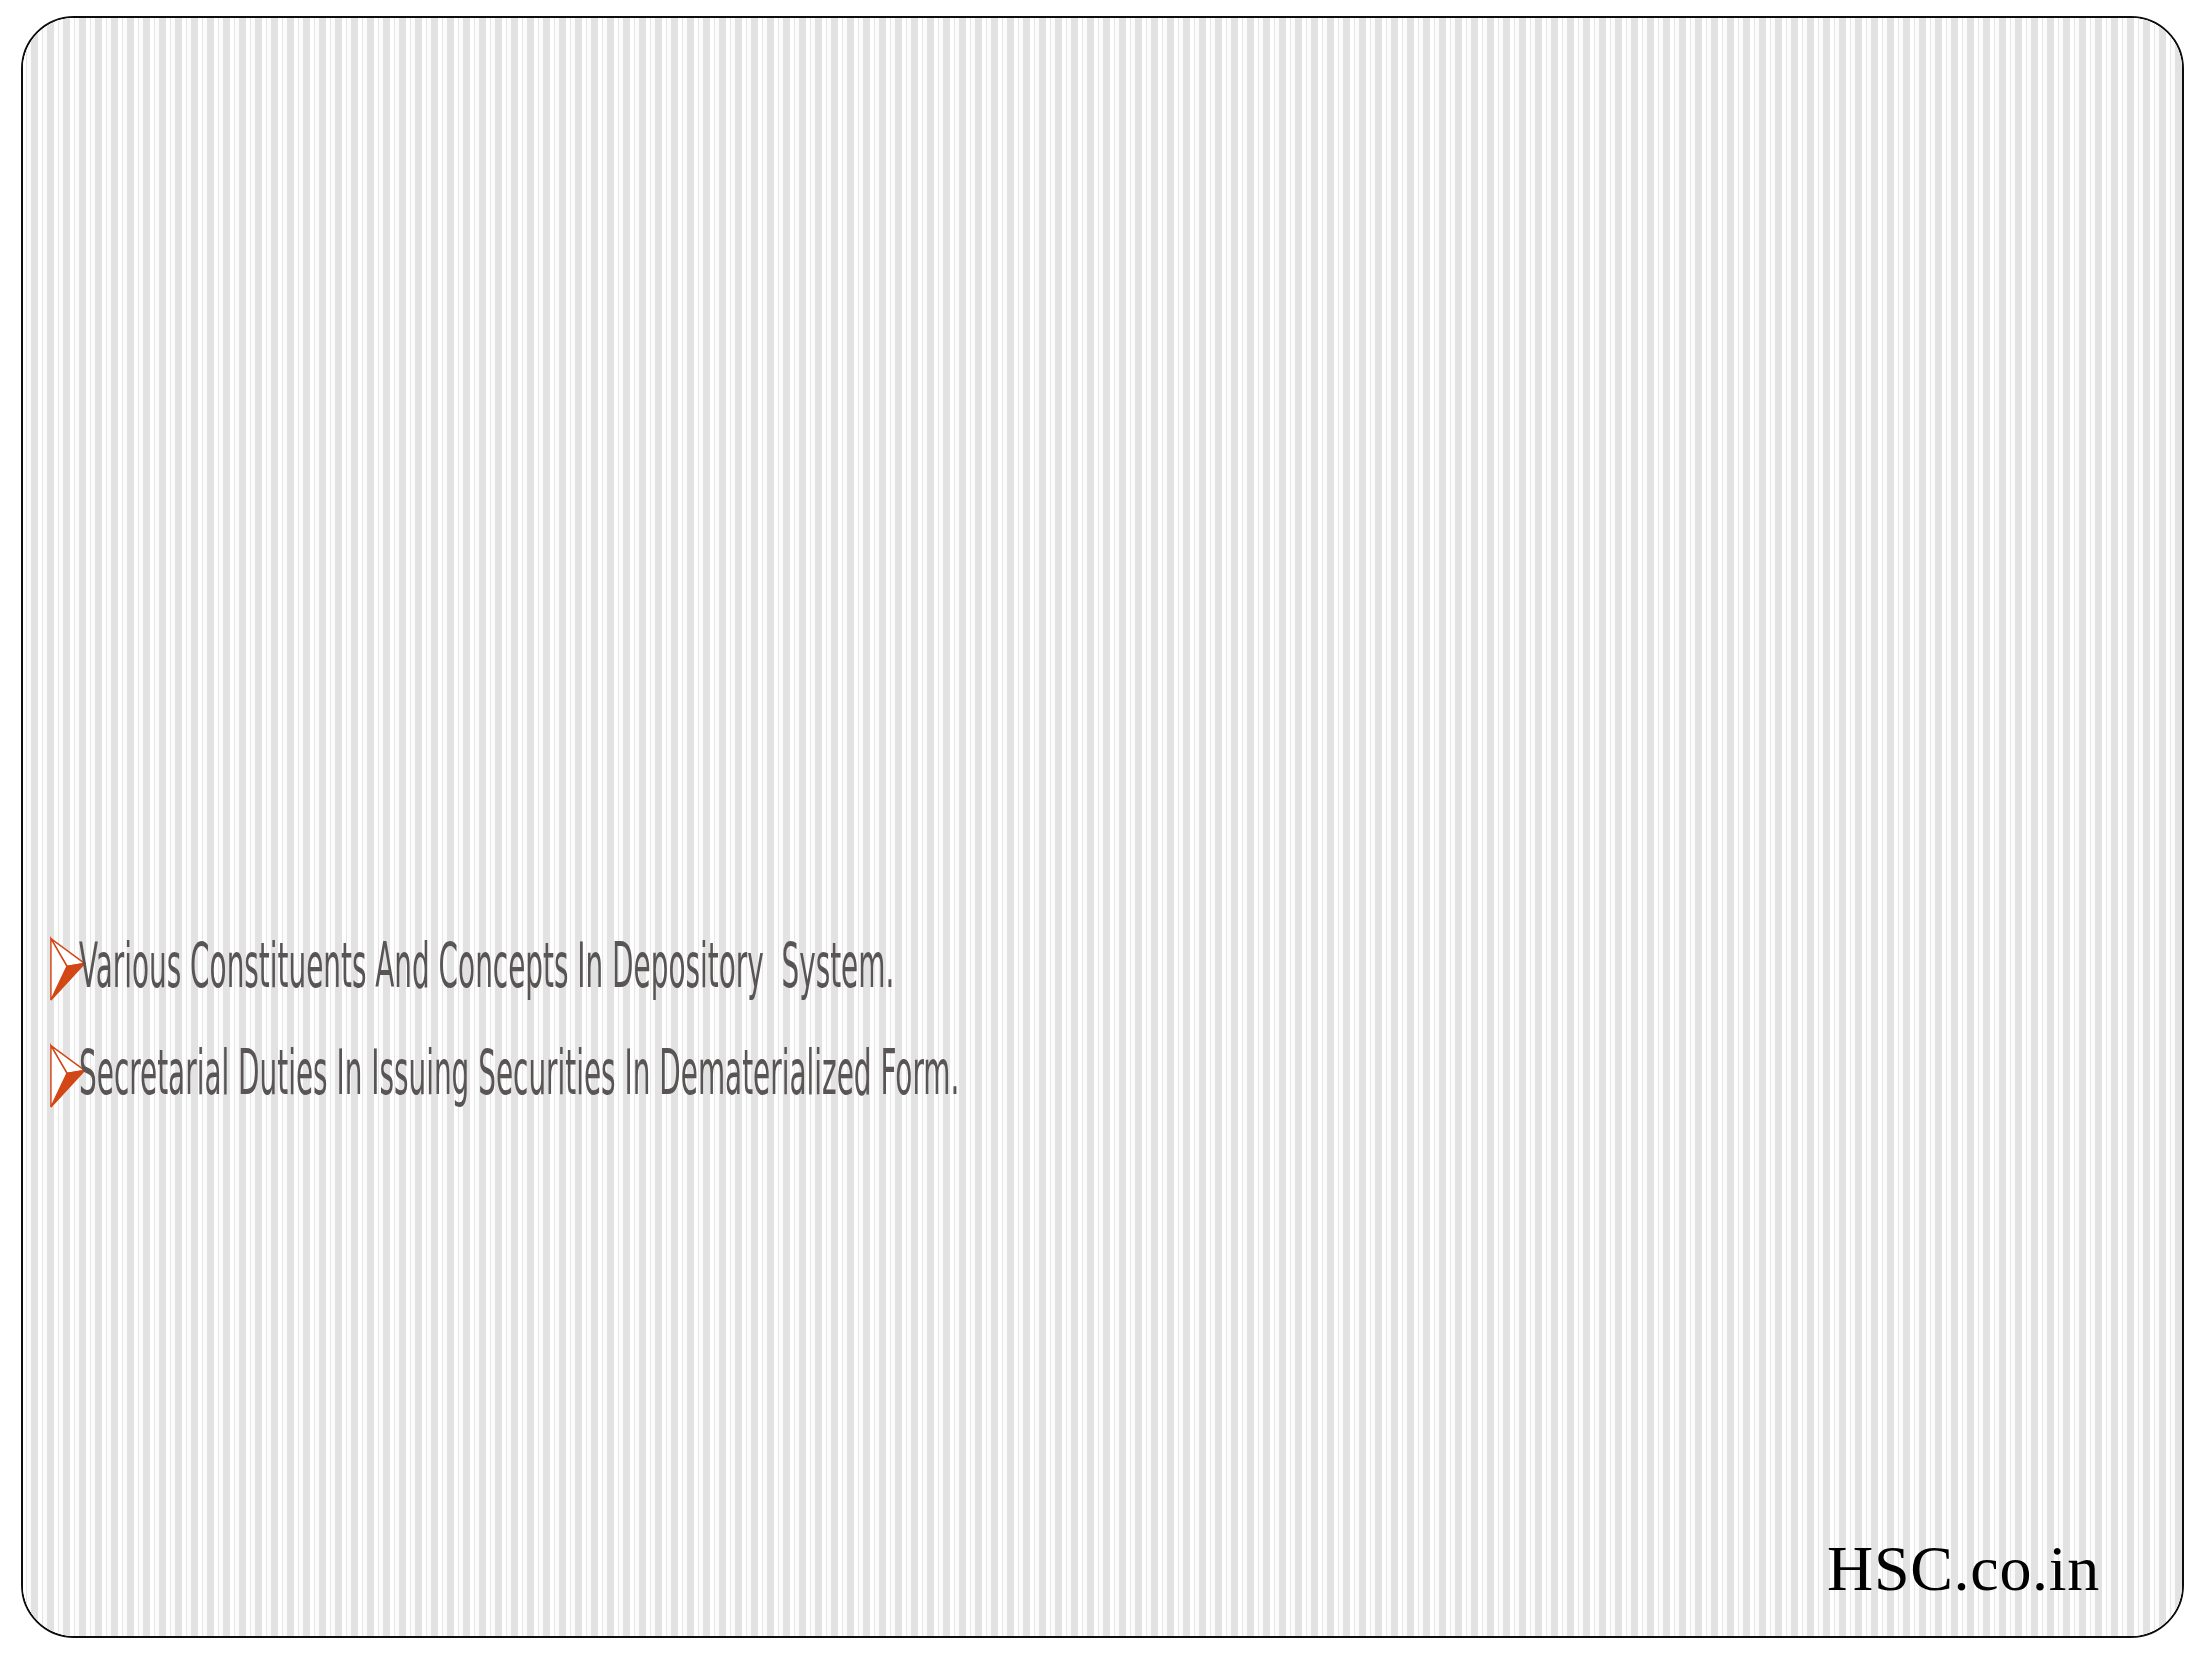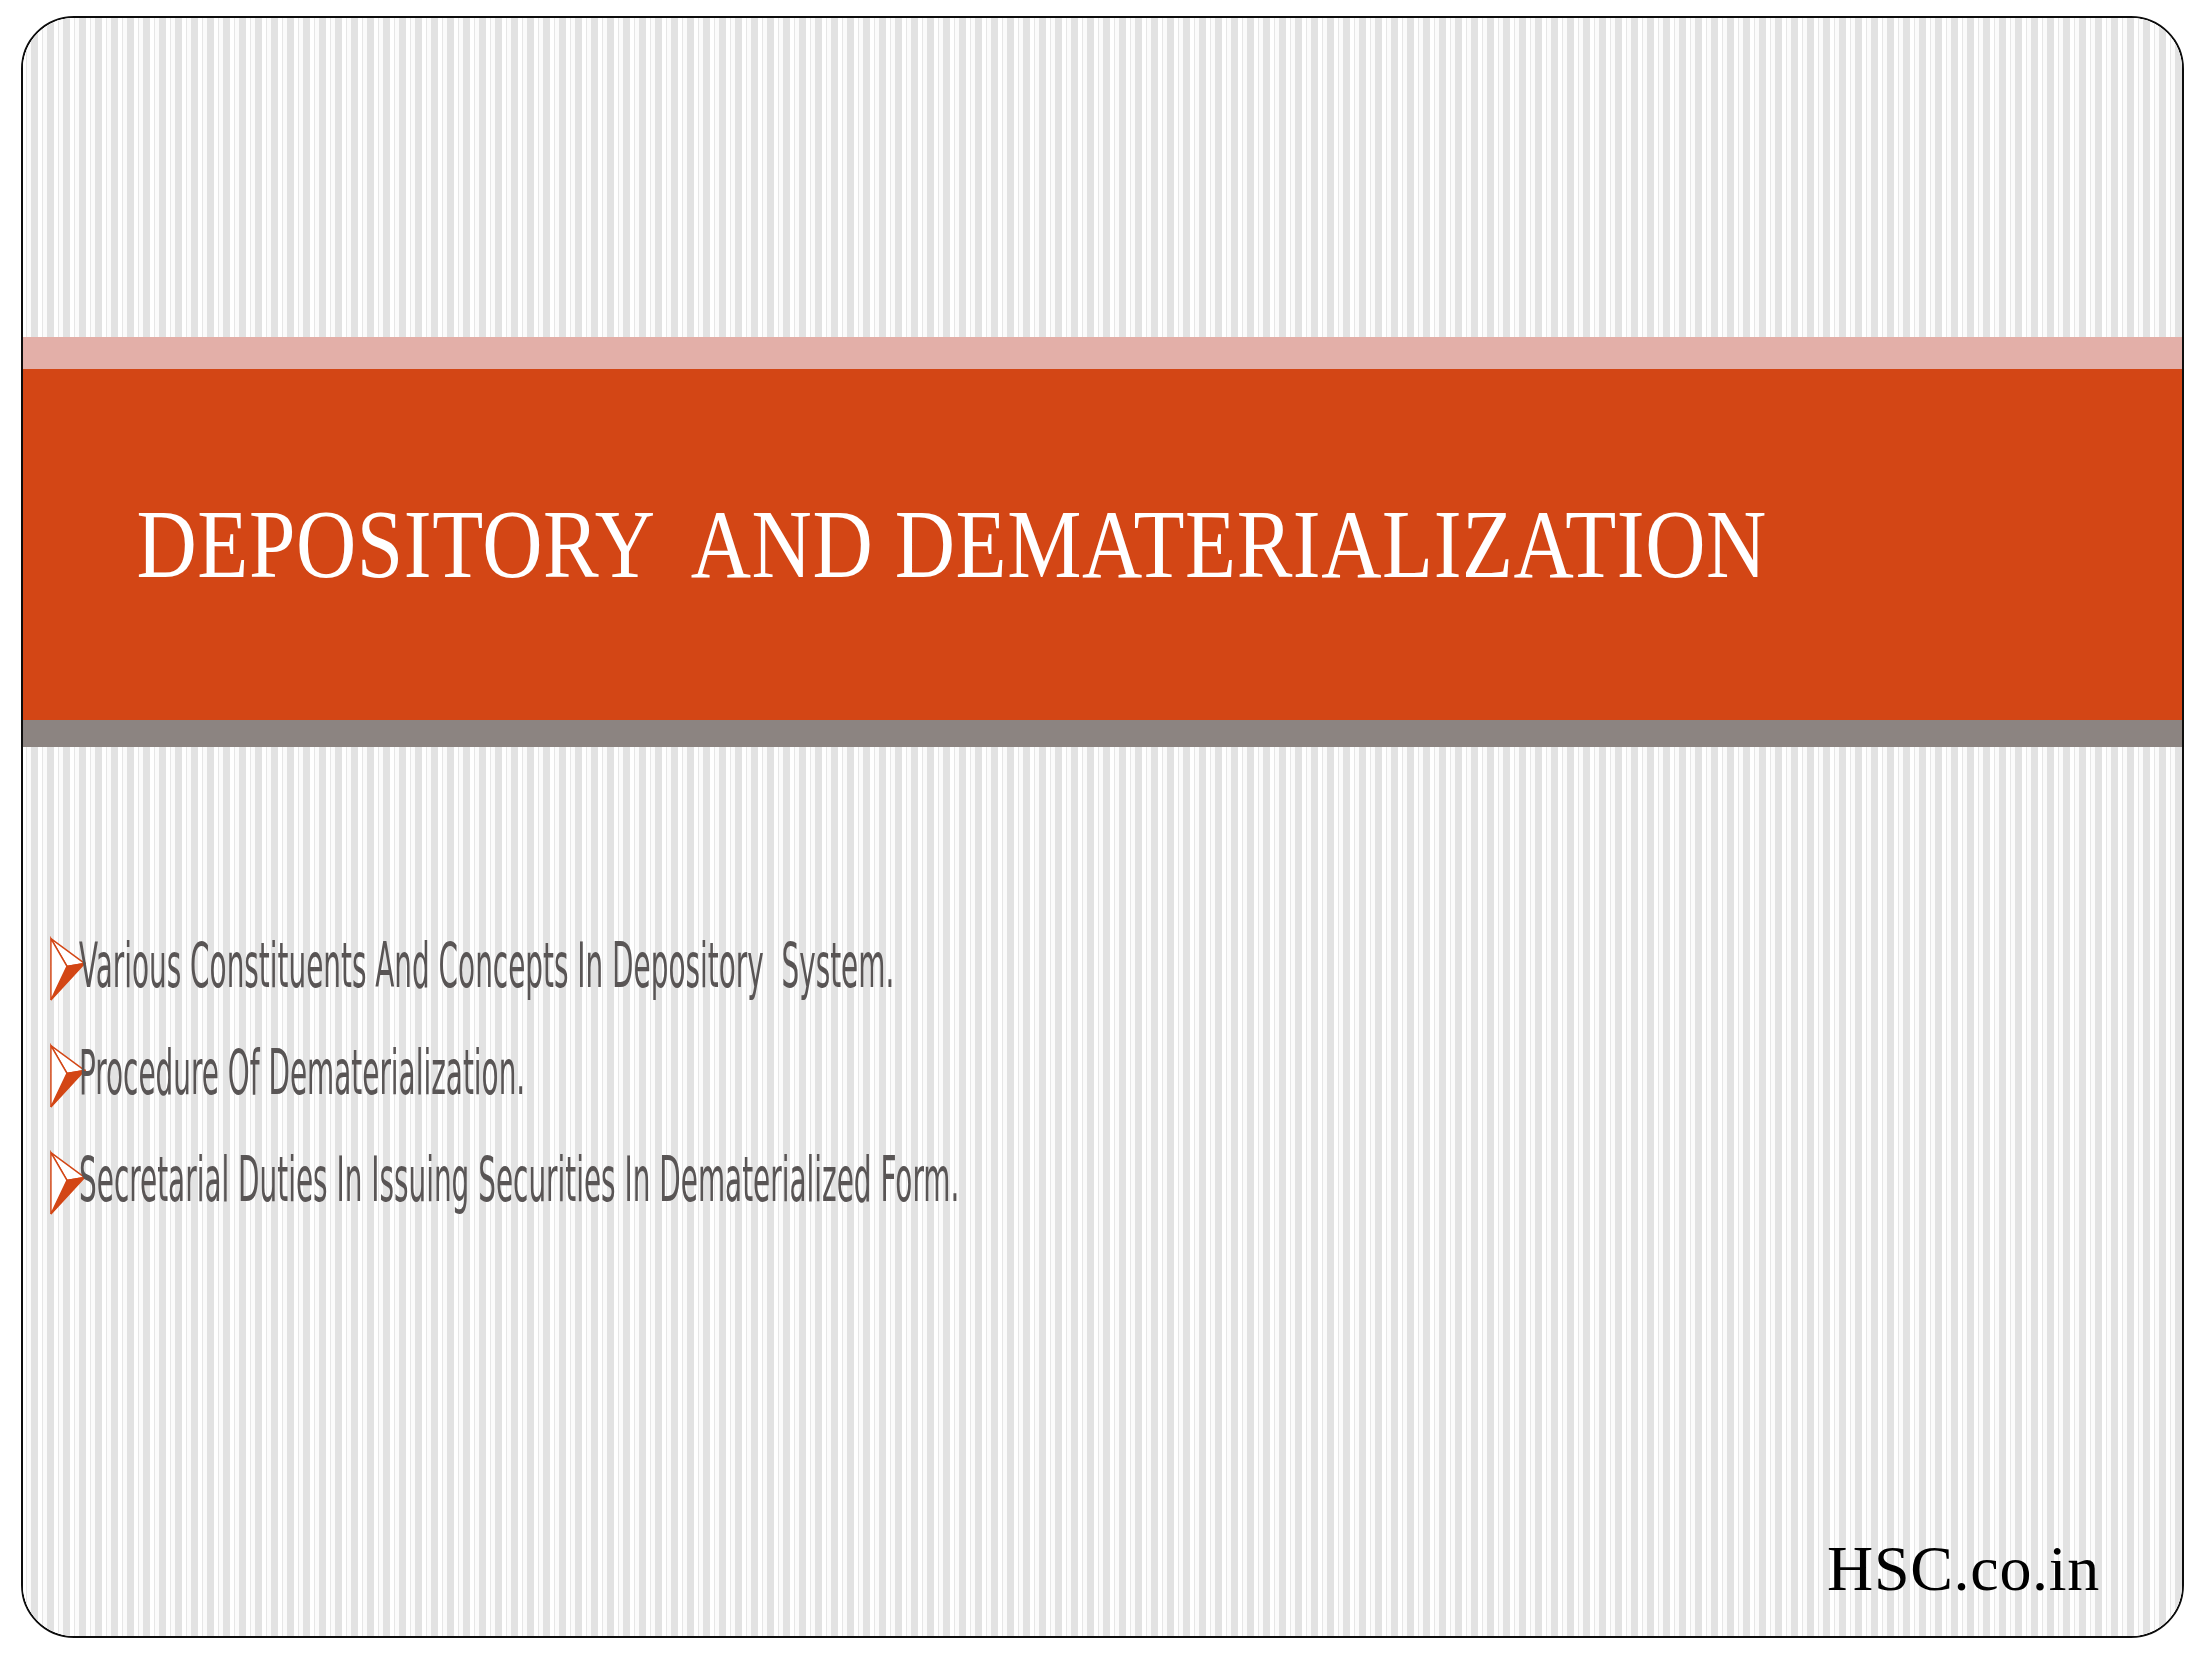--- a/index.html
+++ b/index.html
@@ -134,51 +134,34 @@
     white-space: pre;
   }
 </style>
 </head>
 <body>
 
 <div id="slide-frame">
 
   <div id="pinstripe"></div>
 
-  <div id="banner">
-    <div id="accent-bar-top"></div>
-    <div id="title-band">
-      <h1 id="slide-title">DEPOSITORY  AND DEMATERIALIZATION</h1>
-    </div>
-    <div id="accent-bar-bottom"></div>
-  </div>
 
   <div id="bullet-list">
 
     <div class="bullet-row">
       <span class="bullet-marker">
         <svg width="38" height="72" viewBox="0 0 52 98" aria-hidden="true">
           <polygon points="4,6 50,40 26,44" fill="#ffffff" stroke="#d34615" stroke-width="2"></polygon>
           <polygon points="4,90 50,40 26,44" fill="#d34615" stroke="#d34615" stroke-width="2"></polygon>
           <polygon points="4,6 26,44 4,90" fill="#ffffff" stroke="#d34615" stroke-width="2"></polygon>
         </svg>
       </span>
       <span class="bullet-text">Various Constituents And Concepts In Depository  System.</span>
     </div>
 
-    <div class="bullet-row">
-      <span class="bullet-marker">
-        <svg width="38" height="72" viewBox="0 0 52 98" aria-hidden="true">
-          <polygon points="4,6 50,40 26,44" fill="#ffffff" stroke="#d34615" stroke-width="2"></polygon>
-          <polygon points="4,90 50,40 26,44" fill="#d34615" stroke="#d34615" stroke-width="2"></polygon>
-          <polygon points="4,6 26,44 4,90" fill="#ffffff" stroke="#d34615" stroke-width="2"></polygon>
-        </svg>
-      </span>
-      <span class="bullet-text">Procedure Of Dematerialization.</span>
-    </div>
 
     <div class="bullet-row">
       <span class="bullet-marker">
         <svg width="38" height="72" viewBox="0 0 52 98" aria-hidden="true">
           <polygon points="4,6 50,40 26,44" fill="#ffffff" stroke="#d34615" stroke-width="2"></polygon>
           <polygon points="4,90 50,40 26,44" fill="#d34615" stroke="#d34615" stroke-width="2"></polygon>
           <polygon points="4,6 26,44 4,90" fill="#ffffff" stroke="#d34615" stroke-width="2"></polygon>
         </svg>
       </span>
       <span class="bullet-text">Secretarial Duties In Issuing Securities In Dematerialized Form.</span>

